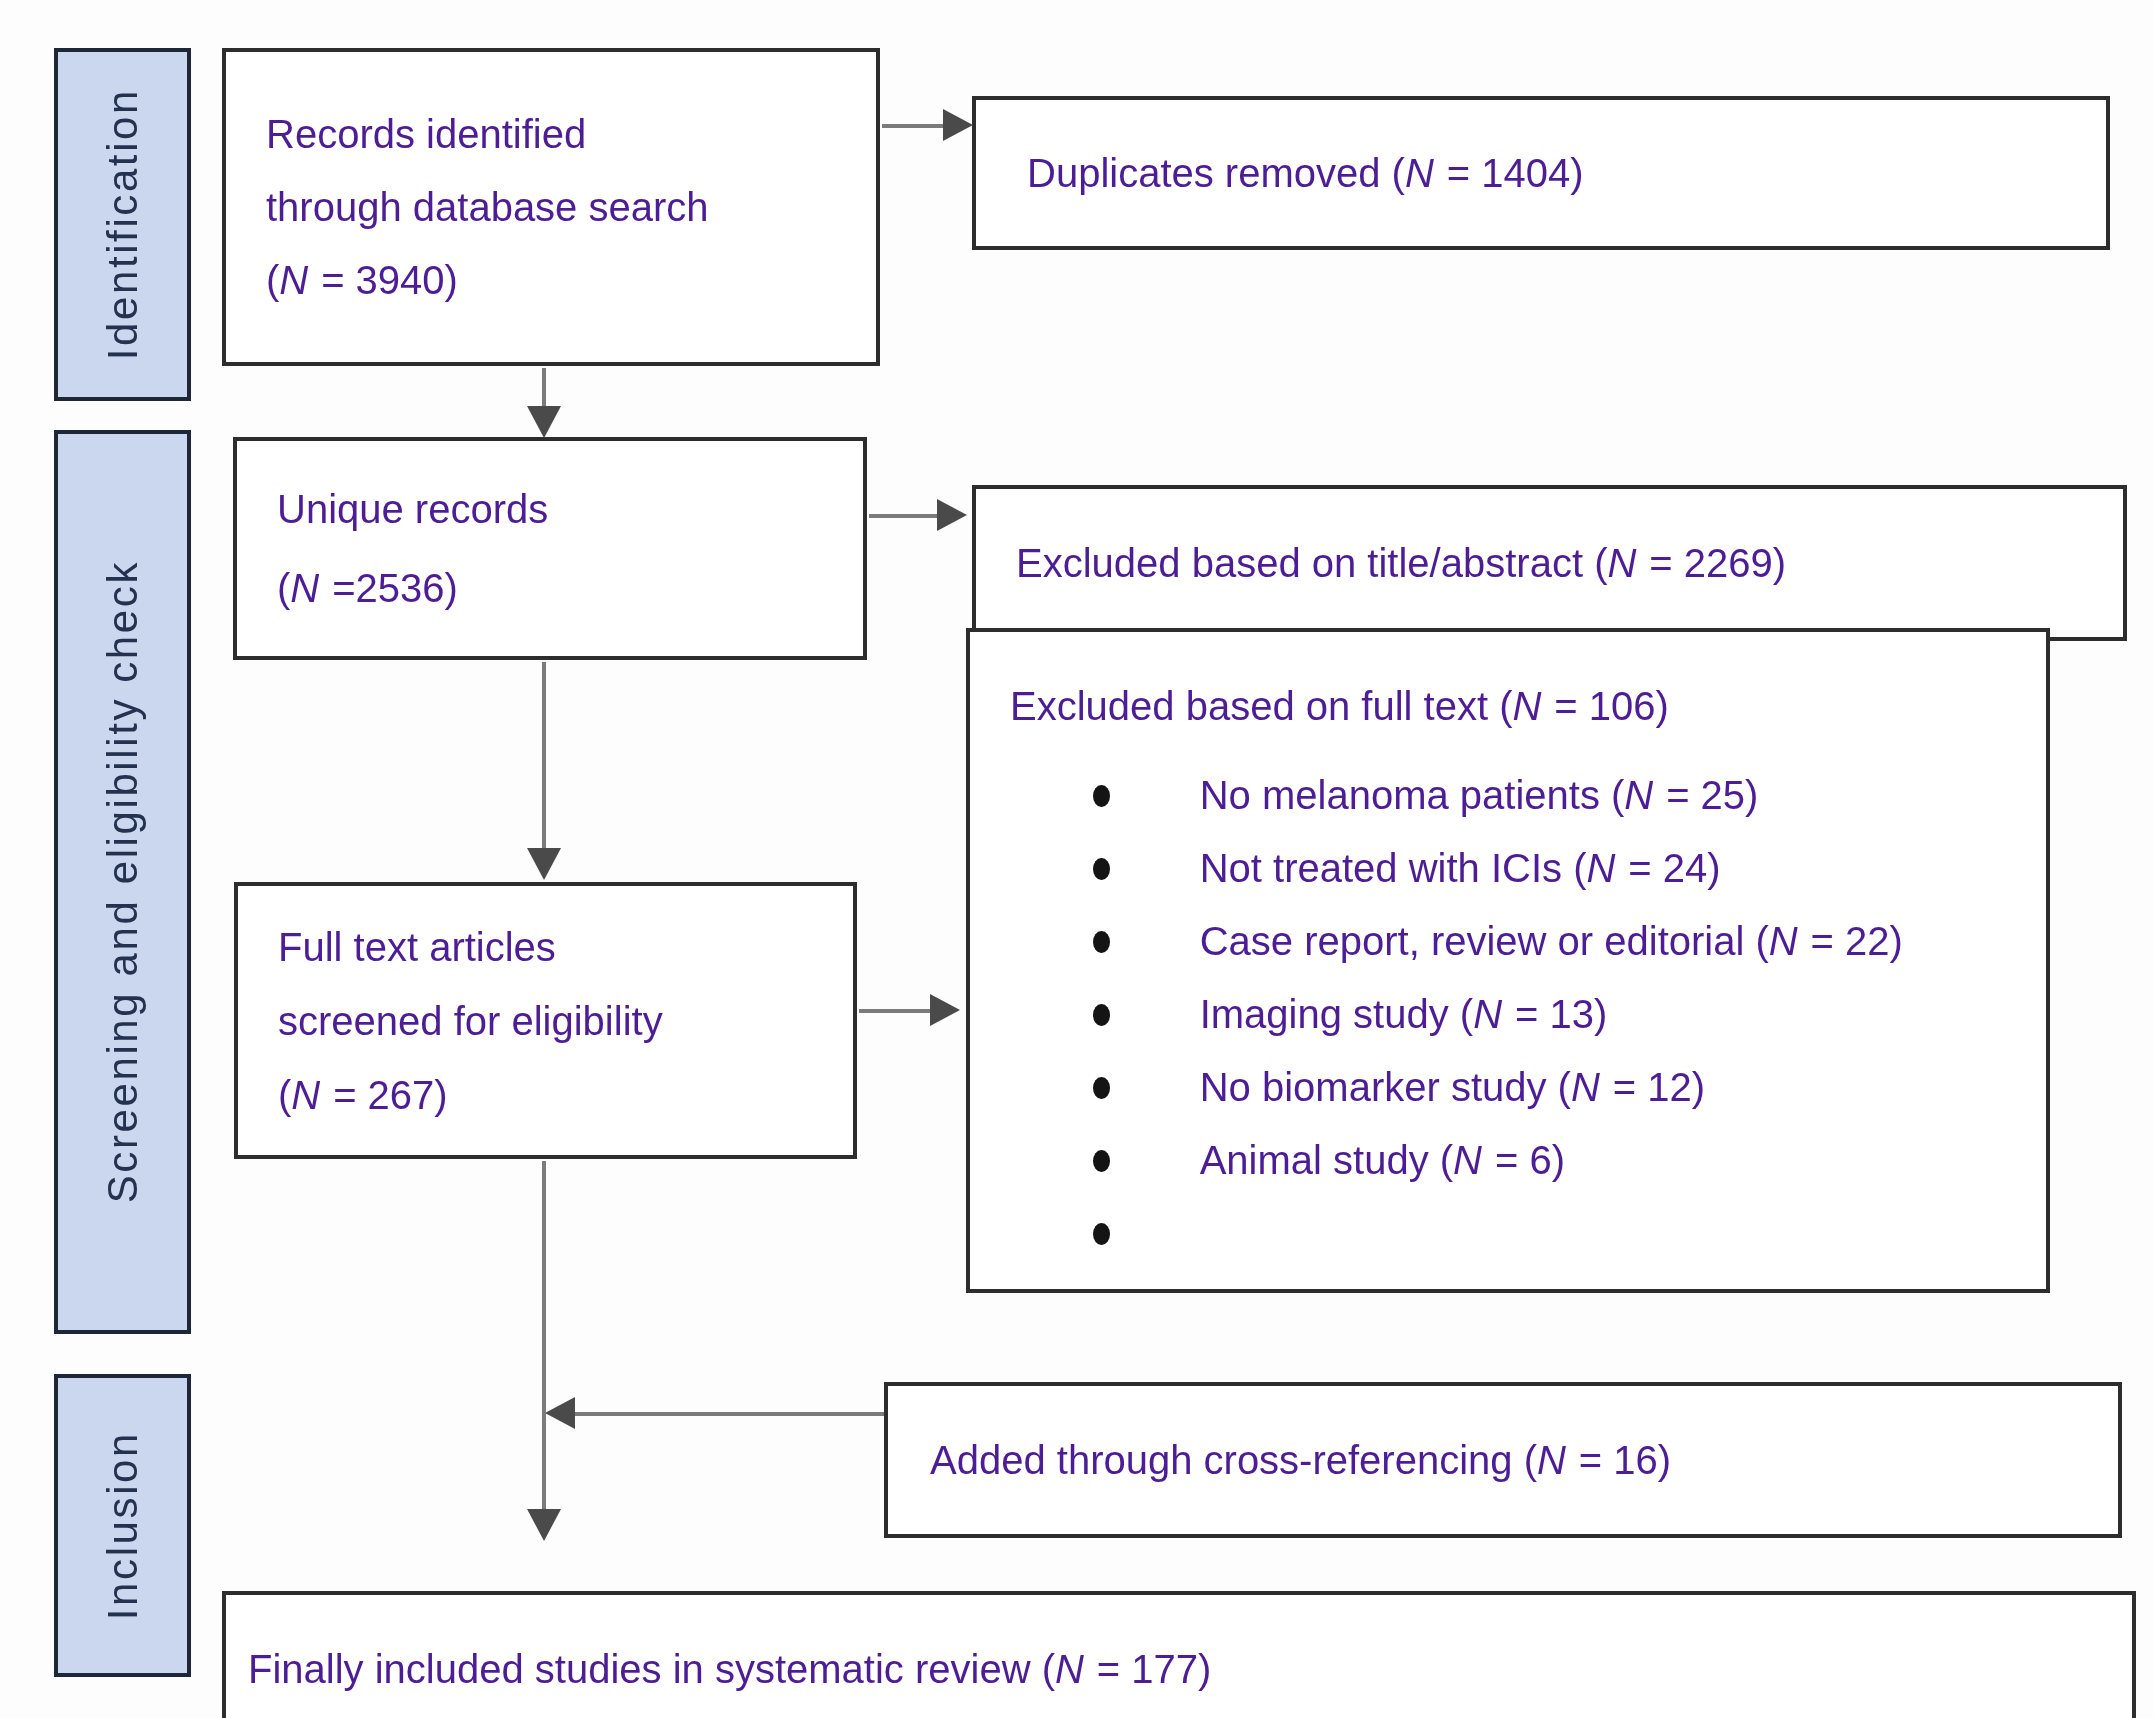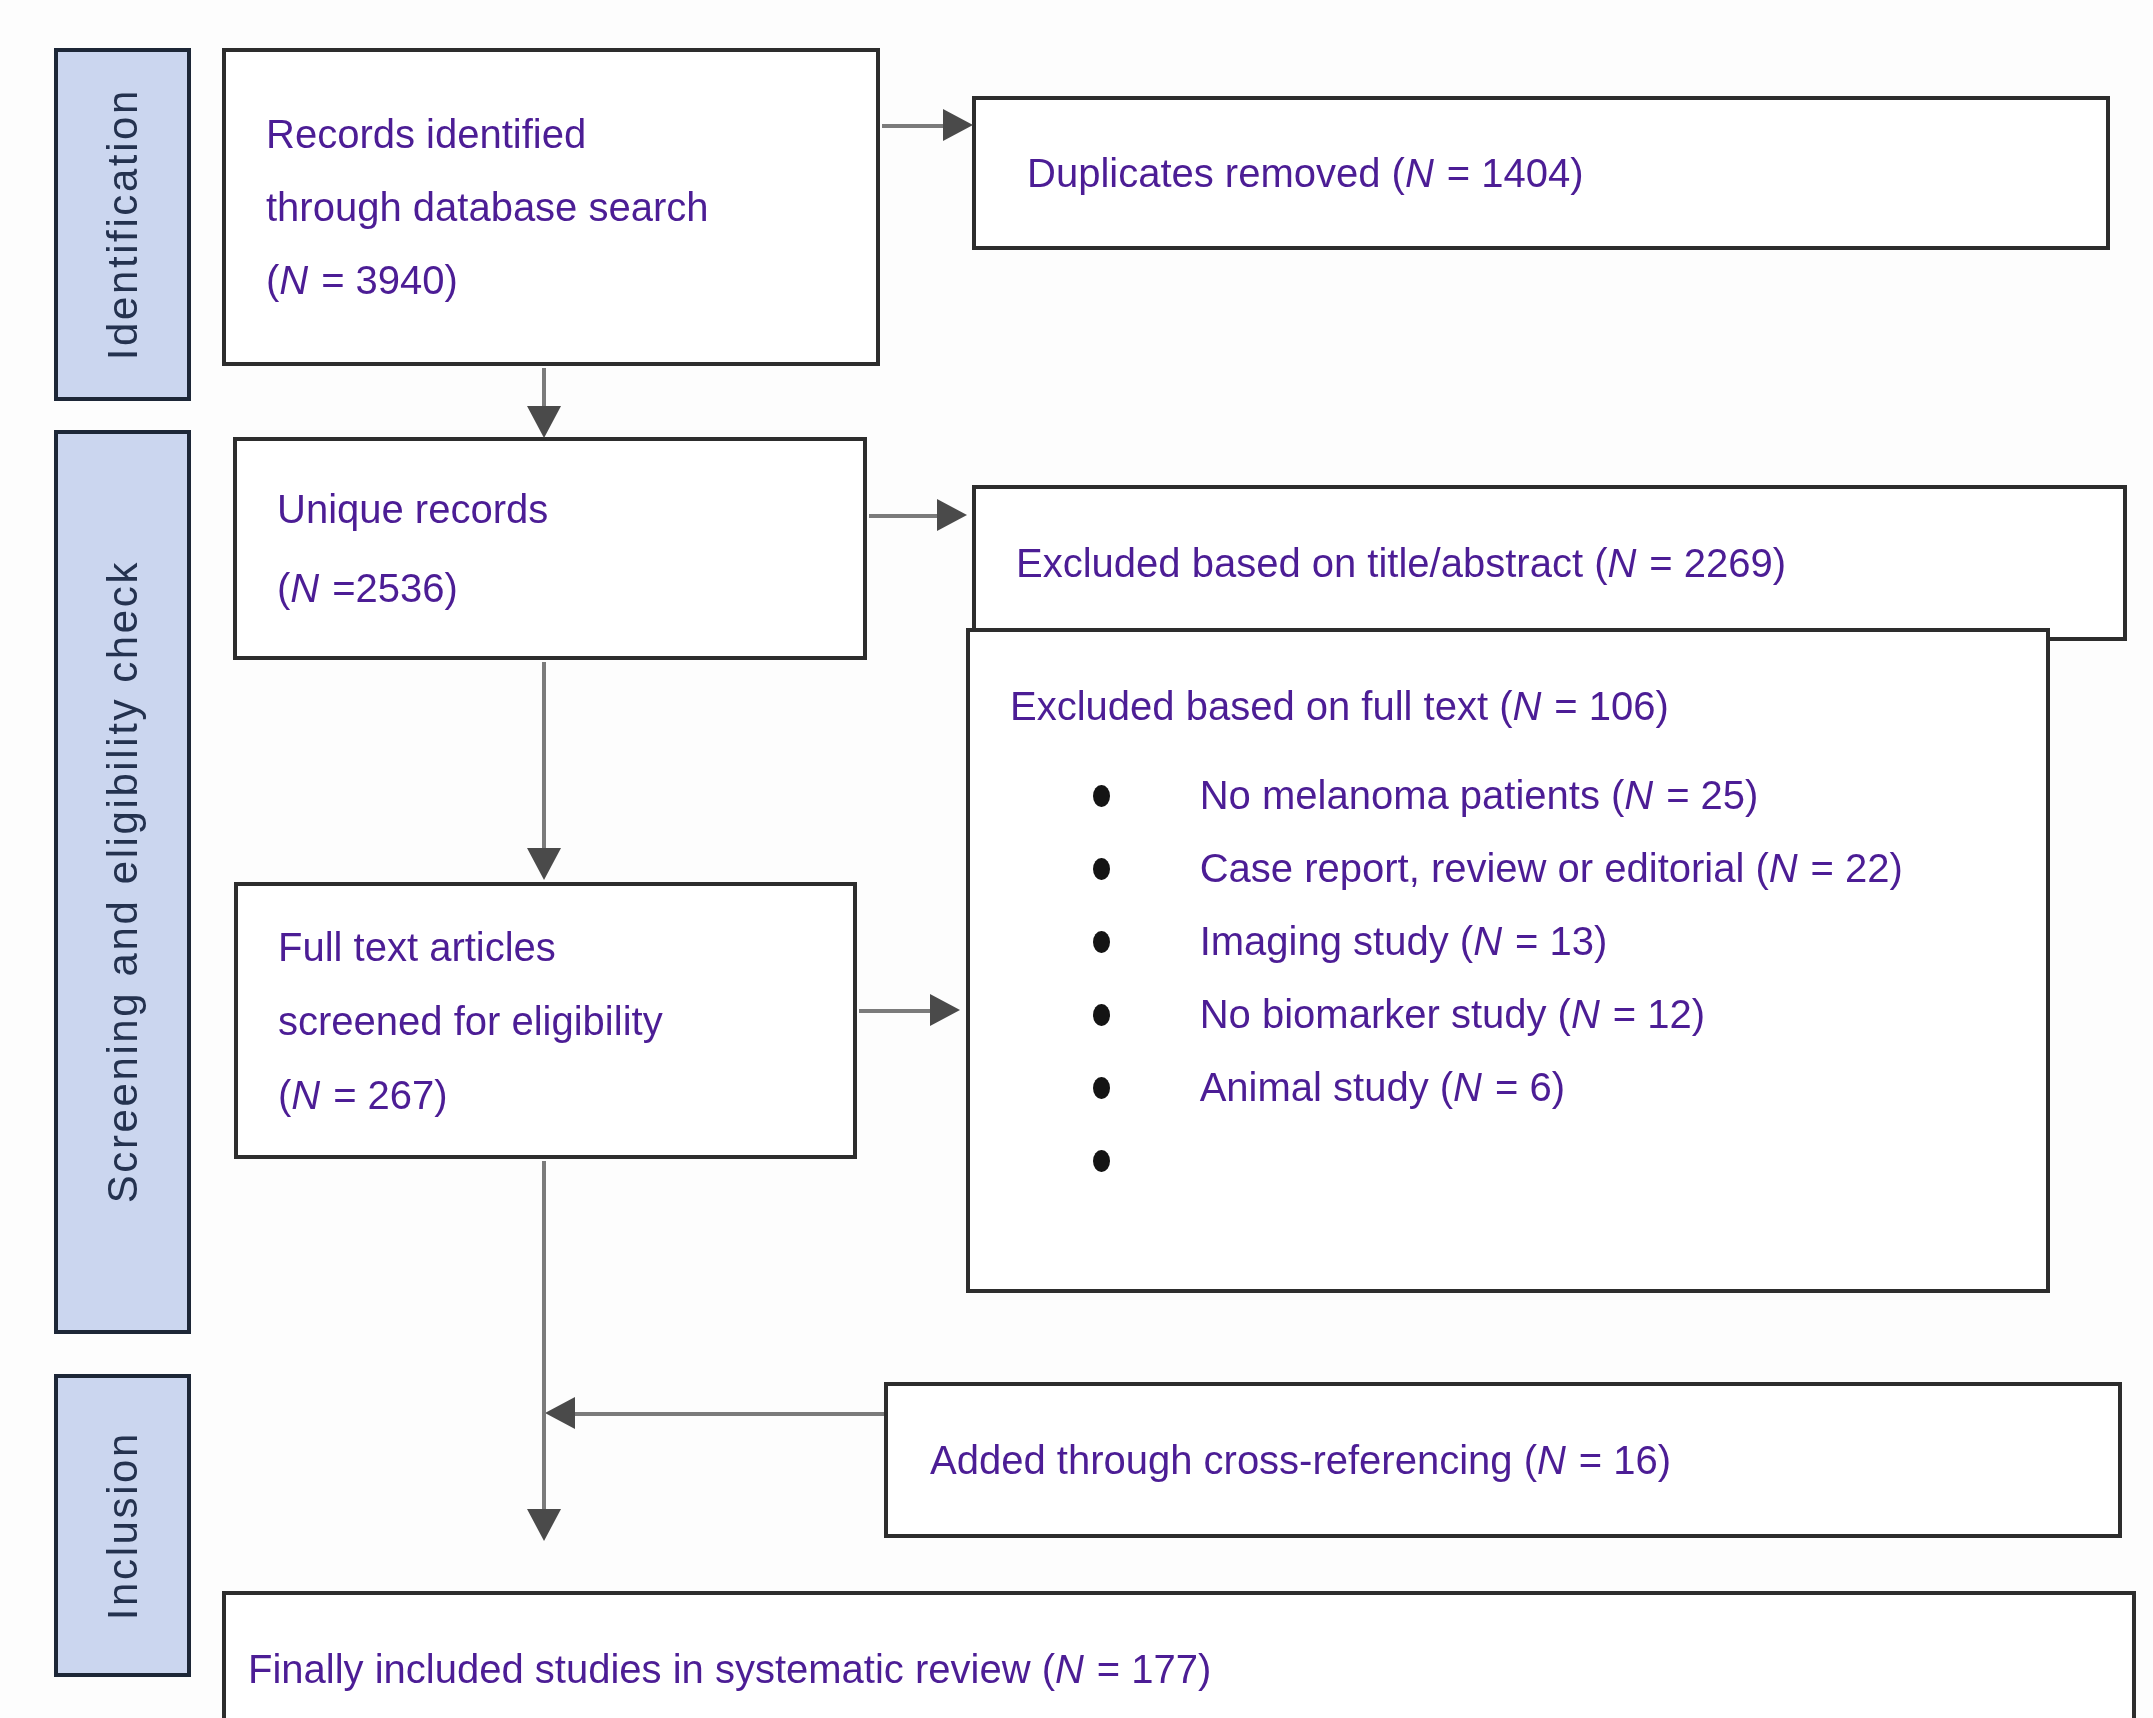--- a/index.html
+++ b/index.html
@@ -105,20 +105,24 @@
 
   <div class="fbox" id="box-excl-fulltext">
     <div class="ft-header"><span>Excluded based on full text (</span><i class="n">N</i><span> = 106)</span></div>
     <ul class="blist">
       <li class="bitem">
         <span class="bdot"></span>
         <span><span>No melanoma patients (</span><i class="n">N</i><span> = 25)</span></span>
       </li>
       <li class="bitem">
         <span class="bdot"></span>
+        <span><span>Not treated with ICIs (</span><i class="n">N</i><span> = 24)</span></span>
+      </li>
+      <li class="bitem">
+        <span class="bdot"></span>
         <span><span>Case report, review or editorial (</span><i class="n">N</i><span> = 22)</span></span>
       </li>
       <li class="bitem">
         <span class="bdot"></span>
         <span><span>Imaging study (</span><i class="n">N</i><span> = 13)</span></span>
       </li>
       <li class="bitem">
         <span class="bdot"></span>
         <span><span>No biomarker study (</span><i class="n">N</i><span> = 12)</span></span>
       </li>

